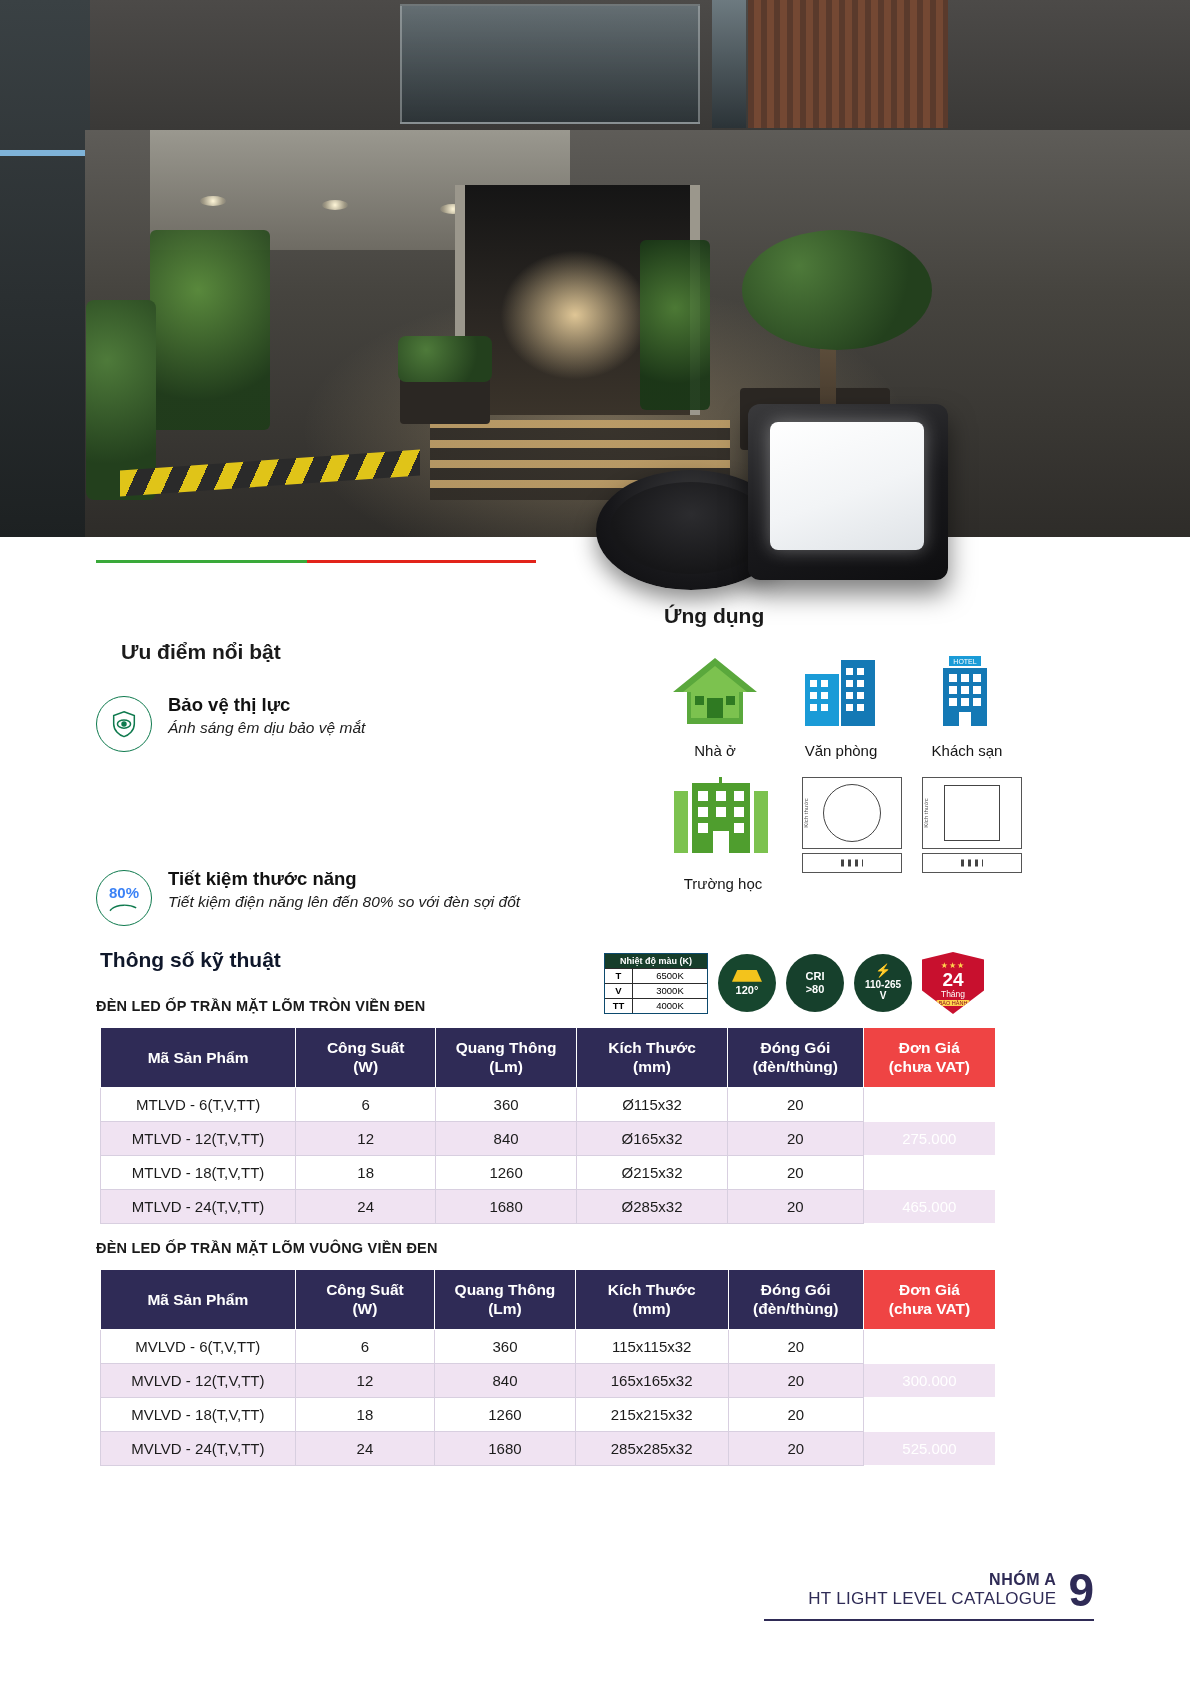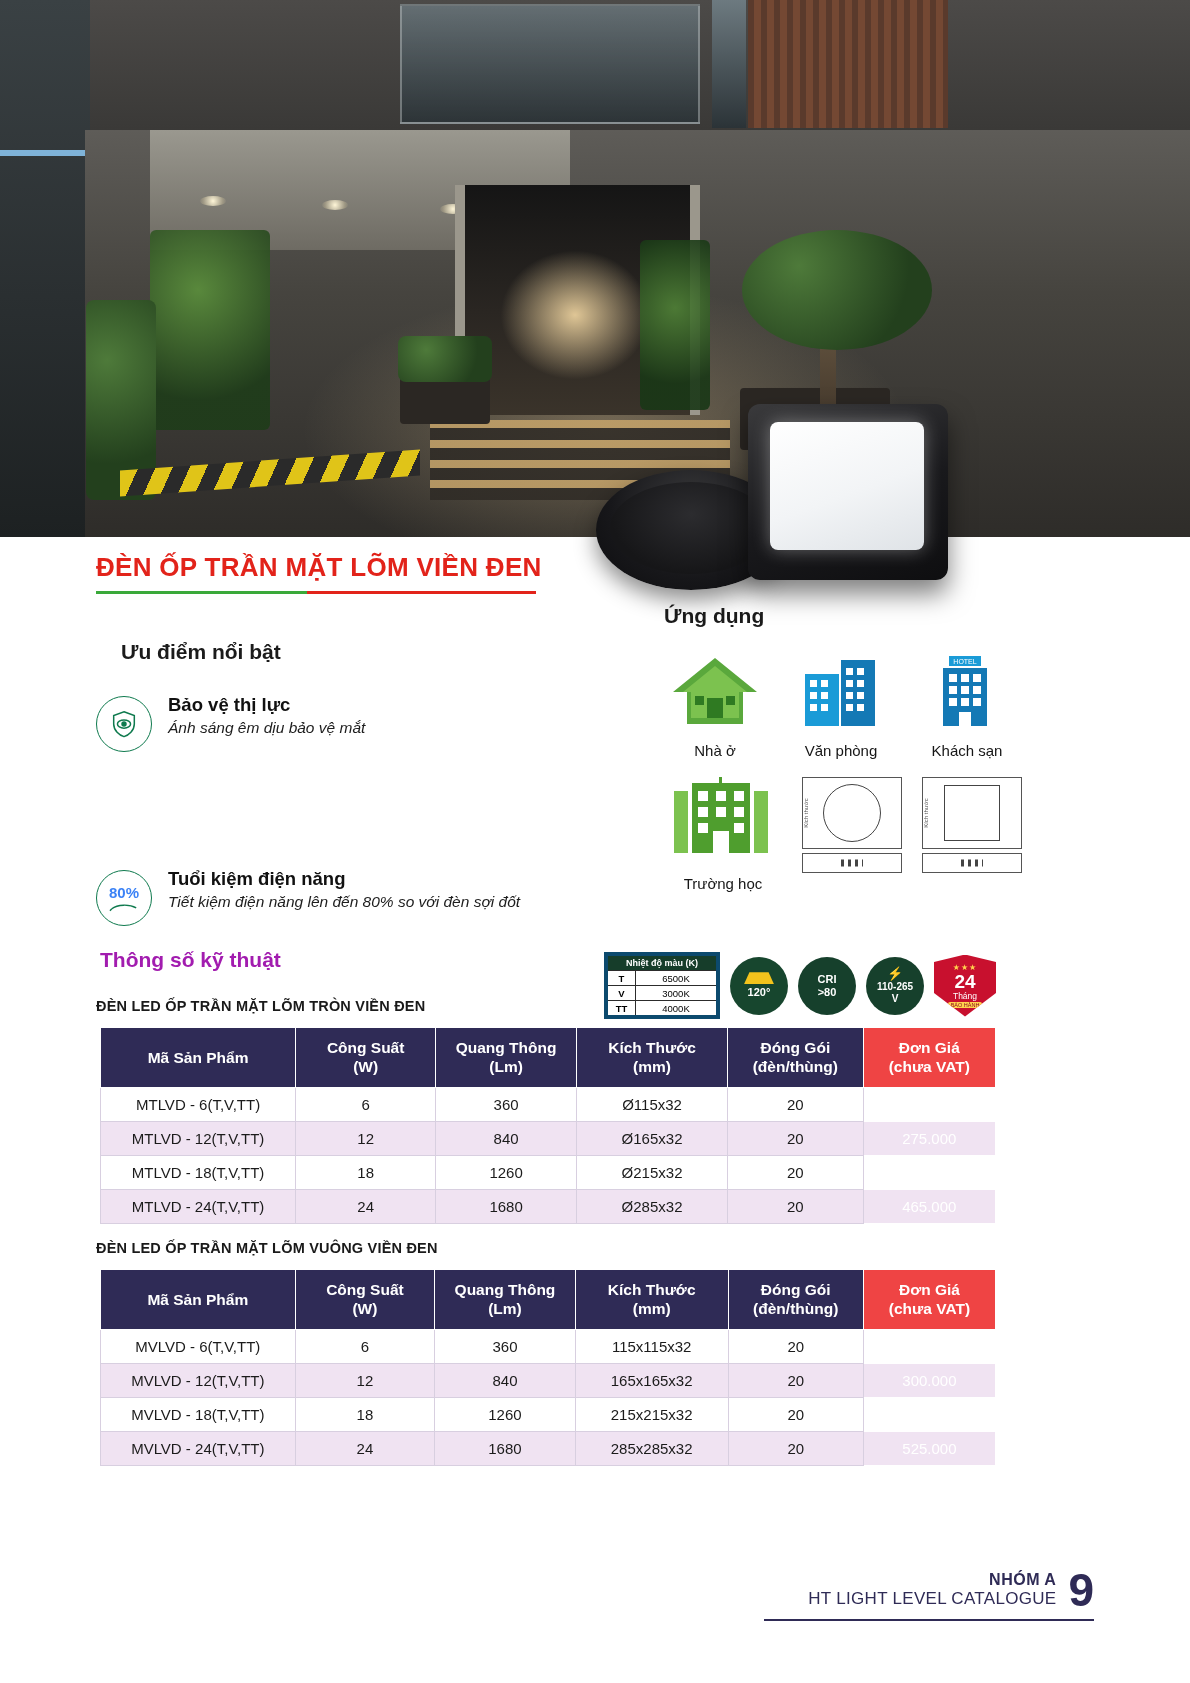--- a/index.html
+++ b/index.html
@@ -199,24 +199,24 @@
     background: repeating-linear-gradient(90deg,#444 0 3px, transparent 3px 7px);
   }
   .dim-vlabel {
     position: absolute; left: -12px; top: 50%; transform: translateY(-50%) rotate(-90deg);
     font-size: 6px; color: #555; white-space: nowrap;
   }
 
   
   .spec-heading {
     position: absolute; left: 100px; top: 948px;
-    font-size: 21px; font-weight: bold; color: #a21caf;
+    font-size: 21px; font-weight: bold; color: #0f172a;
   }
   .badges { position: absolute; left: 604px; top: 952px; display: flex; align-items: center; gap: 10px; }
-  .cct-box { width: 116px; border: 4px solid #0c4a6e; font-size: 9.5px; }
+  .cct-box { width: 104px; border: 1px solid #0c4a6e; font-size: 9.5px; }
   .cct-head { background: #163d2a; color: #fff; text-align: center; padding: 2px 0; font-weight: bold; font-size: 9px;}
   .cct-row { display: flex; border-top: 1px solid #2c2c2c; }
   .cct-row > div { padding: 1.5px 0; text-align: center; }
   .cct-k { width: 28px; border-right: 1px solid #2c2c2c; font-weight: bold; }
   .cct-v { flex: 1; }
   .badge-circ {
     width: 58px; height: 58px; border-radius: 50%; background: #16402c; color: #fff;
     display: flex; flex-direction: column; align-items: center; justify-content: center;
     font-size: 11px; font-weight: bold; line-height: 1.15; text-align: center;
   }
@@ -308,21 +308,20 @@
     <div class="hero-green" style="left:742px; top:230px; width:190px; height:120px; border-radius:50%;"></div>
     <div class="hero-green" style="left:86px; top:300px; width:70px; height:200px;"></div>
     <div class="hero-hazard"></div>
     <div class="hero-fade"></div>
   </div>
 
   <div class="prod-round"></div>
   <div class="prod-square"></div>
 
   <div class="title-wrap">
-    <div class="title">ĐÈN ỐP TRẦN MẶT LÕM VIỀN ĐEN</div>
     <div class="title-rule"></div>
   </div>
 
   <div class="adv-heading">Ưu điểm nổi bật</div>
 
   <div class="adv adv-1">
     <div class="adv-row">
       <div class="adv-icon">
         <svg width="30" height="30" viewBox="0 0 32 32" fill="none" stroke="#0f7a4e" stroke-width="1.6">
           <path d="M16 3 L27 7 V16 C27 23 21 28 16 29.5 C11 28 5 23 5 16 V7 Z"></path>
@@ -343,21 +342,21 @@
       <div class="adv-icon pct">
         <div style="display:flex;flex-direction:column;align-items:center;line-height:1;">
           <span style="font-size:15px;">80%</span>
           <svg width="30" height="12" viewBox="0 0 32 12" fill="none" stroke="#0f7a4e" stroke-width="1.5">
             <path d="M3 9 C9 4, 22 4, 29 8"></path>
             <path d="M3 9 L1 11"></path>
           </svg>
         </div>
       </div>
       <div>
-        <div class="adv-title">Tuổi kiệm điện năng</div>
+        <div class="adv-title">Tiết kiệm thước năng</div>
         <div class="adv-desc">Tiết kiệm điện năng lên đến 80% so với đèn sợi đốt</div>
       </div>
     </div>
   </div>
 
   <div class="app-heading">Ứng dụng</div>
 
   <div class="apps">
     <div class="app-grid">
       <div class="app-item">

